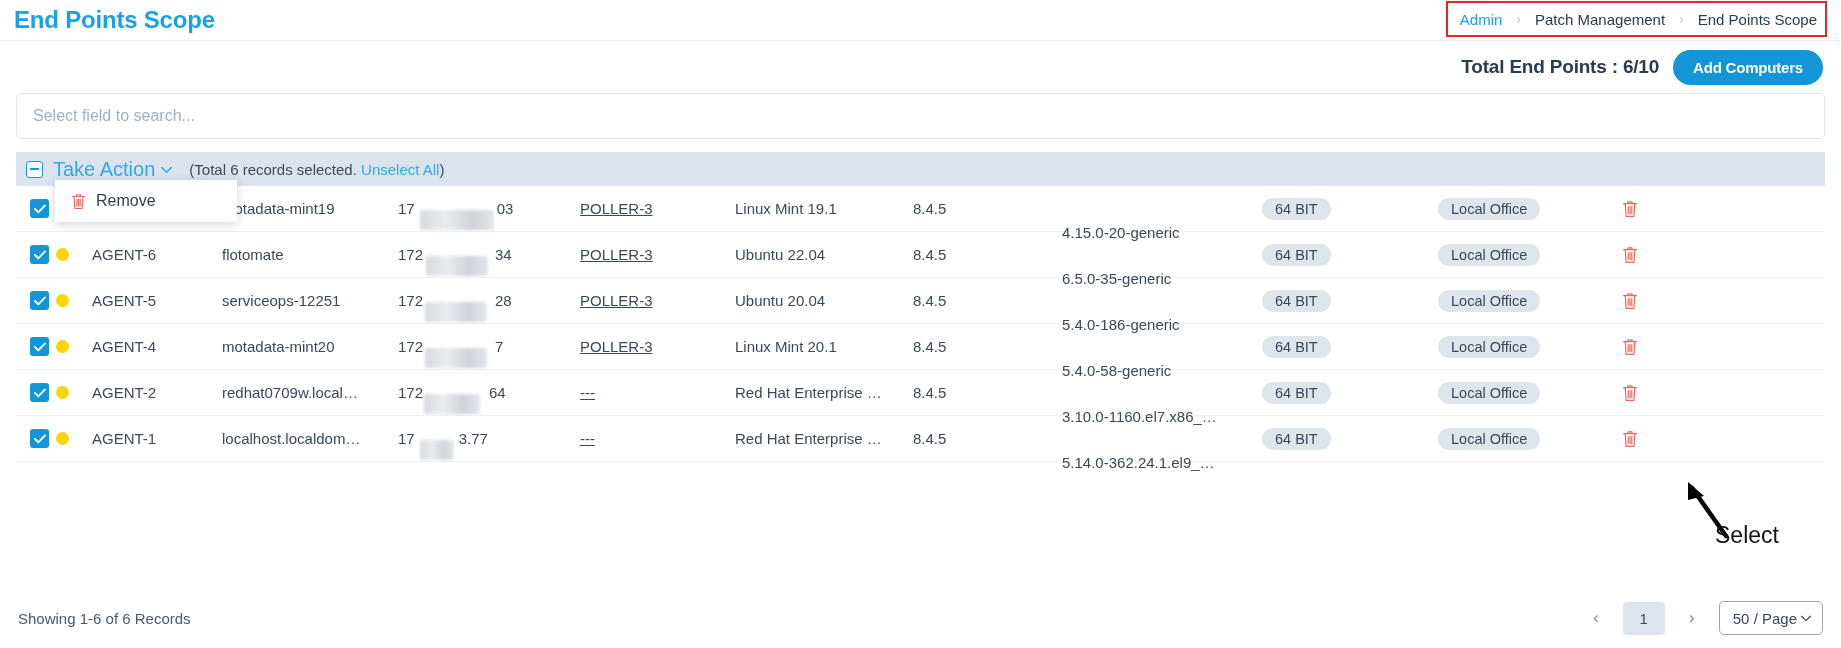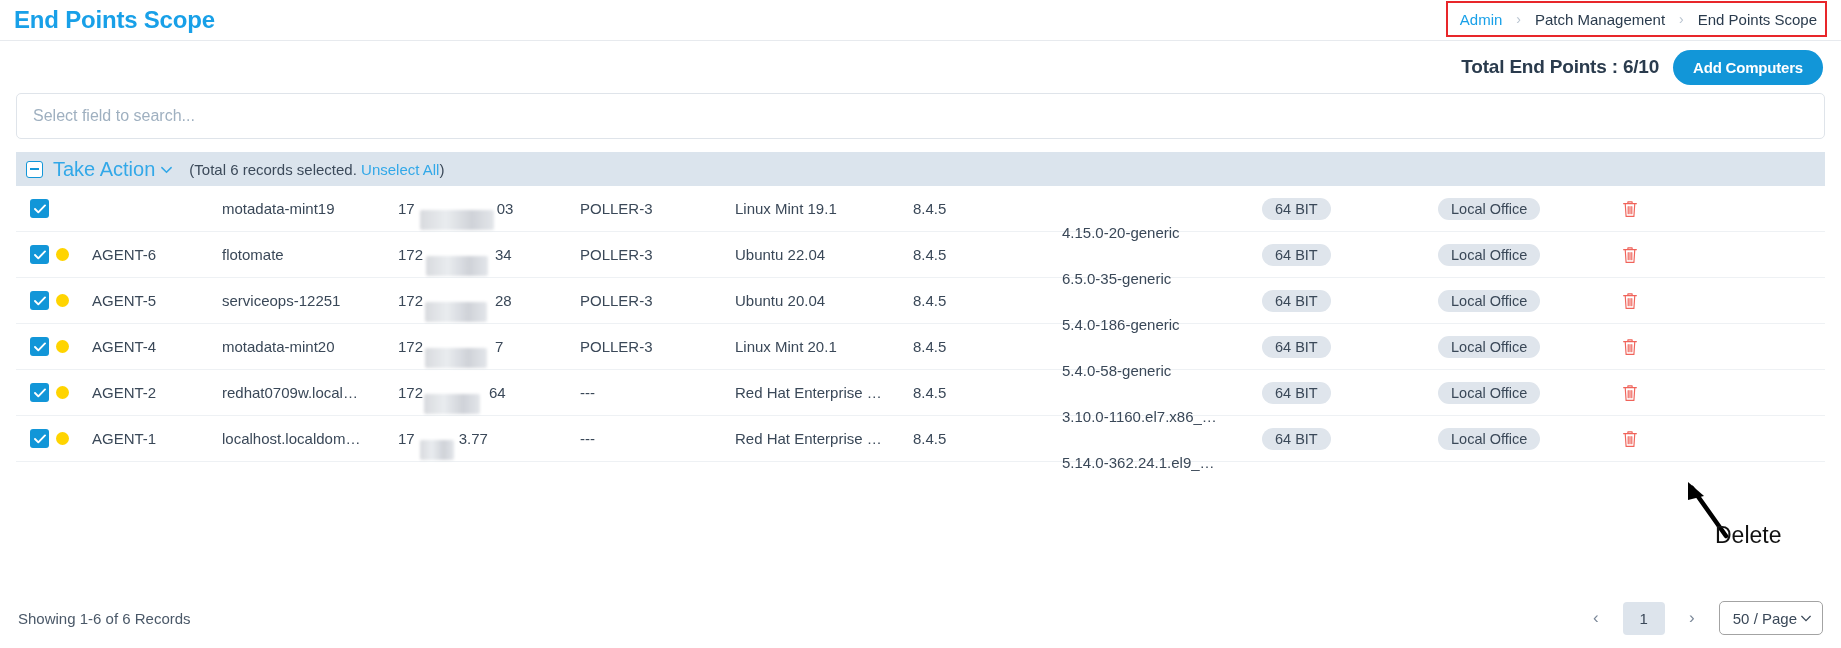--- a/index.html
+++ b/index.html
@@ -156,21 +156,21 @@
     height: 46px;
     border-bottom: 1px solid #eef1f4;
     font-size: 15px;
     color: #3a4858;
   }
   .c-check  { width: 40px; display:flex; align-items:center; padding-left: 14px; }
   .c-dot    { width: 36px; display:flex; align-items:center; }
   .c-agent  { width: 130px; }
   .c-host   { width: 176px; white-space: nowrap; overflow: hidden; }
   .c-ip     { width: 182px; position: relative; white-space: nowrap;}
-  .c-poller { width: 155px; }
+  .c-poller { width: 155px; text-decoration: underline; }
   .c-os     { width: 178px; white-space: nowrap; overflow:hidden; }
   .c-ver    { width: 149px; }
   .c-kernel { width: 200px; white-space: nowrap; overflow:hidden;margin-top:47px;}
   .c-arch   { width: 176px; }
   .c-site   { width: 184px; }
   .c-del    { width: 70px; display:flex; align-items:center; }
 
   .chk {
     width: 19px; height: 19px;
     background: #1296d8;
@@ -285,20 +285,28 @@
       <span>Take Action</span>
       <svg class="chev" viewBox="0 0 14 14">
         <path d="M2 5 L7 10 L12 5" fill="none" stroke="#32a8e8" stroke-width="1.6" stroke-linecap="round"></path>
       </svg>
     </span>
     <span class="selinfo">
       <span>(Total 6 records selected.</span>
       <a>Unselect All</a><span>)</span>
     </span>
 
+    <div class="dropdown">
+      <div class="dd-item">
+        <svg width="15" height="17" viewBox="0 0 15 17">
+          <path d="M1.5 3.5h12M5.5 3.5V1.8h4v1.7M3 3.5l.8 12h7.4l.8-12M5.8 6.3v6.6M7.5 6.3v6.6M9.2 6.3v6.6" fill="none" stroke="#f0635a" stroke-width="1.1" stroke-linecap="round" stroke-linejoin="round"></path>
+        </svg>
+        <span>Remove</span>
+      </div>
+    </div>
   </div>
 
   <div class="table">
 
     <div class="row">
       <div class="c-check">
         <span class="chk">
           <svg width="12" height="10" viewBox="0 0 12 10">
               <path d="M1 5 L4.3 8.3 L11 1.4" fill="none" stroke="#fff" stroke-width="1.9" stroke-linecap="round" stroke-linejoin="round"></path>
             </svg>
@@ -469,21 +477,21 @@
         </svg>
       </div>
     </div>
 
   </div>
 
   <svg class="annot" width="70" height="60" viewBox="0 0 70 60">
     <path d="M50 56 L16 8" stroke="#000" stroke-width="4.5" stroke-linecap="round"></path>
     <path d="M12 2 L28 16 L12 20 Z" fill="#000"></path>
   </svg>
-  <div class="annot-label">Delete</div>
+  <div class="annot-label">Select</div>
 
   <div class="footer">
     <span class="showing">Showing 1-6 of 6 Records</span>
     <div class="pager">
       <span class="pg-arrow">‹</span>
       <span class="pg-num">1</span>
       <span class="pg-arrow">›</span>
       <span class="pg-size">
         <span>50 / Page</span>
         <svg width="12" height="12" viewBox="0 0 14 14">

